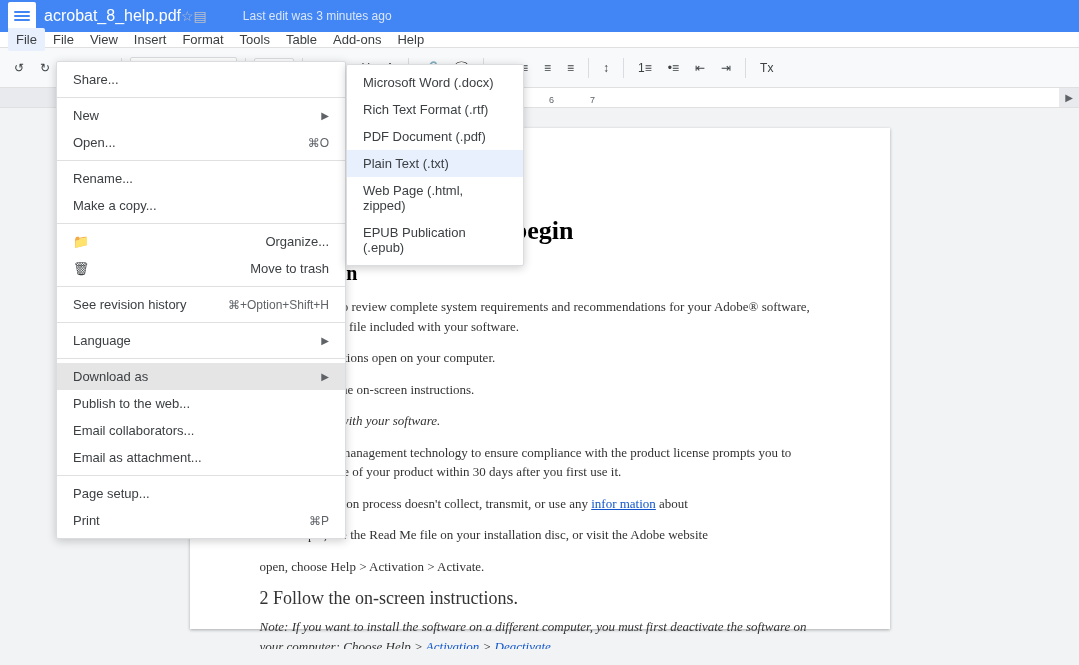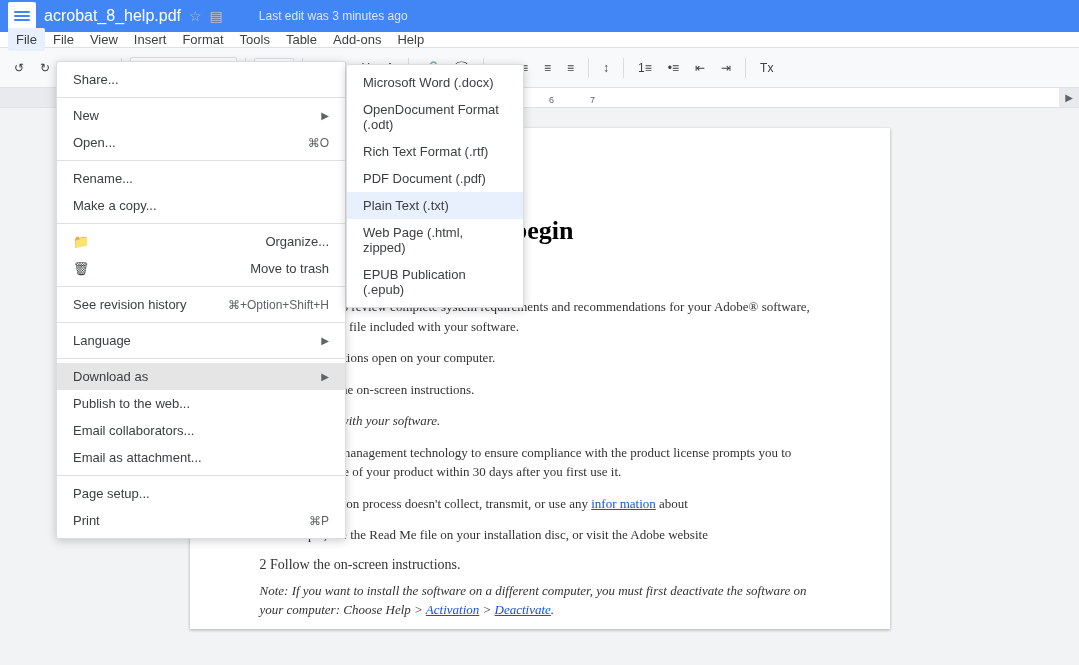--- a/index.html
+++ b/index.html
@@ -23,21 +23,21 @@
       margin-right: 8px;
     }
     .docs-icon-lines {
       width: 16px;
       display: flex; flex-direction: column; gap: 2px;
     }
     .docs-icon-lines span {
       display: block; height: 2px; background: #4285f4; border-radius: 1px;
     }
     .doc-title-area {
-      display: flex; align-items: center; gap: 8px;
+      display: flex; align-items: center; gap: 0;
     }
     .doc-title {
       color: white; font-size: 16px; font-weight: normal;
     }
     .doc-star { color: #bdc1c6; font-size: 14px; cursor: pointer; }
     .doc-folder { color: #bdc1c6; font-size: 14px; cursor: pointer; }
     .last-edit { color: rgba(255,255,255,0.8); font-size: 12px; margin-left: 36px; }
 
     
     .menu-bar {
@@ -132,21 +132,21 @@
     .doc-section {
       font-size: 20px; font-weight: bold; font-family: 'Times New Roman', serif;
       margin-bottom: 12px; color: #000;
     }
     .doc-body {
       font-size: 13px; line-height: 1.5; color: #333; font-family: 'Times New Roman', serif;
       margin-bottom: 12px;
     }
     .doc-link { color: #1155cc; text-decoration: underline; }
     .doc-italic { font-style: italic; }
-    .doc-step { margin-bottom: 8px; font-size: 14px; font-family: 'Times New Roman', serif; color: #333; }
+    .doc-step { margin-bottom: 8px; font-size: 18px; font-family: 'Times New Roman', serif; color: #333; }
 
     .file-menu {
       position: absolute;
       top: 61px;
       left: 56px;
       background: white;
       border: 1px solid #dadce0;
       border-radius: 2px;
       box-shadow: 0 2px 10px rgba(0,0,0,0.2);
       width: 290px;
@@ -283,20 +283,21 @@
       <div class="doc-section">Installation</div>
       <div class="doc-body">
         Requirements To review complete system requirements and recommendations for your Adobe® software, see the <span class="doc-link">Read Me</span> file included with your software.
       </div>
       <div class="doc-body">close all applications open on your computer.</div>
       <div class="doc-body">ve, and follow the on-screen instructions.</div>
       <div class="doc-body doc-italic">le file included with your software.</div>
       <div class="doc-body">include license management technology to ensure compliance with the product license prompts you to verify the license of your product within 30 days after you first use it.</div>
       <div class="doc-body">re. The verification process doesn't collect, transmit, or use any <span class="doc-link">infor mation</span> about</div>
       <div class="doc-body">on this topic, see the Read Me file on your installation disc, or visit the Adobe website</div>
+      <div class="doc-body">open, choose Help &gt; Activation &gt; Activate.</div>
       <div class="doc-step">2 Follow the on-screen instructions.</div>
       <div class="doc-body">
         <span class="doc-italic">Note: If you want to install the software on a different computer, you must first deactivate the software on your computer: Choose Help &gt; <span class="doc-link">Activation</span> &gt; <span class="doc-link">Deactivate</span>.</span>
       </div>
 
     </div>
   </div>
 </div>
 
 <div class="file-menu">
@@ -357,19 +358,18 @@
     <span>Page setup...</span>
   </div>
   <div class="file-menu-item">
     <span>Print</span>
     <span class="file-menu-shortcut">⌘P</span>
   </div>
 </div>
 
 <div class="download-submenu">
   <div class="download-submenu-item">Microsoft Word (.docx)</div>
-  <div class="download-submenu-item">OpenDocument Format (.odt)</div>
   <div class="download-submenu-item">Rich Text Format (.rtf)</div>
   <div class="download-submenu-item">PDF Document (.pdf)</div>
   <div class="download-submenu-item active">Plain Text (.txt)</div>
   <div class="download-submenu-item">Web Page (.html, zipped)</div>
   <div class="download-submenu-item">EPUB Publication (.epub)</div>
 </div>
 
 </body></html>

